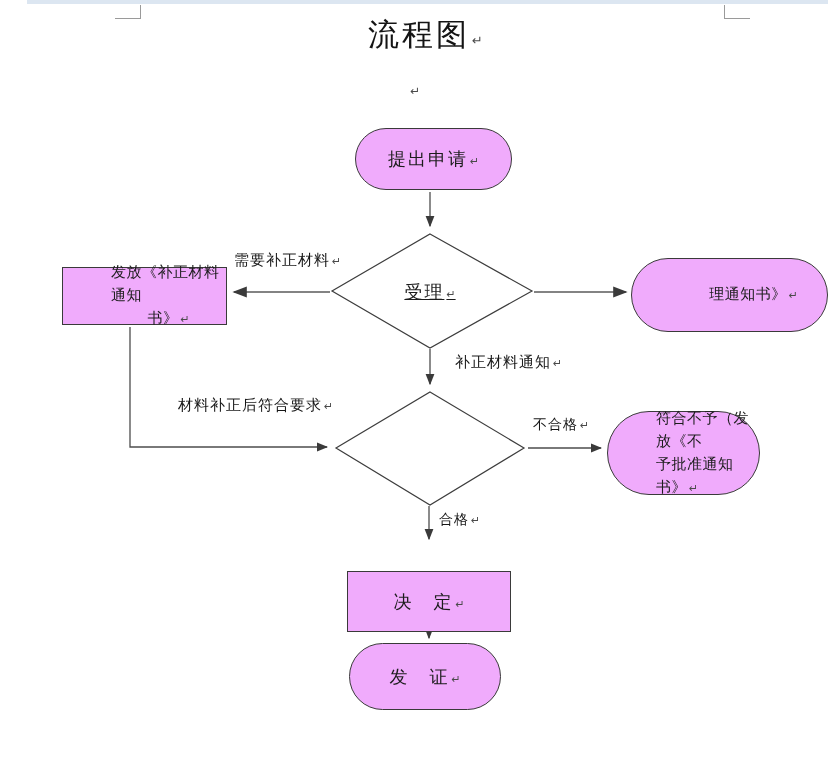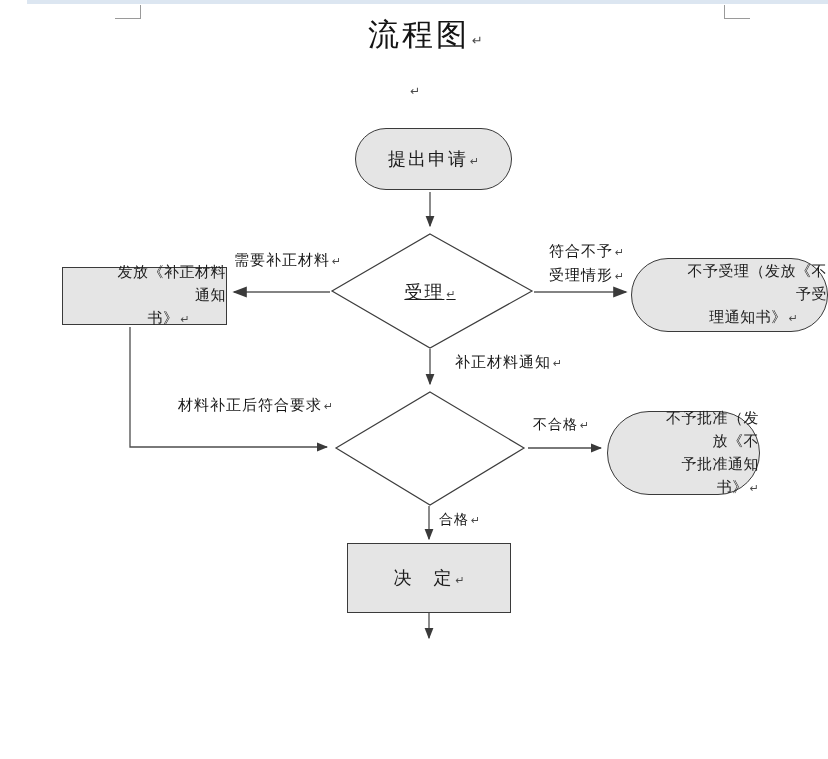--- a/index.html
+++ b/index.html
@@ -12,21 +12,21 @@
   .corner{position:absolute;width:25px;height:13px;}
   .corner.tl{left:88px;top:5px;border-right:1px solid #9a9a9a;border-bottom:1px solid #9a9a9a;}
   .corner.tr{left:697px;top:5px;border-left:1px solid #9a9a9a;border-bottom:1px solid #9a9a9a;}
   .doc-title{position:absolute;left:341px;top:14px;font-size:31px;letter-spacing:3px;
         white-space:nowrap;color:#141414;}
   .pilcrow{font-family:"DejaVu Sans",sans-serif;font-size:11px;color:#4a4a4a;
         letter-spacing:0;margin-left:2px;font-weight:normal;}
   .mark-abs{position:absolute;font-family:"DejaVu Sans",sans-serif;font-size:12px;color:#4a4a4a;}
   svg.connectors{position:absolute;left:0;top:0;}
   .node{position:absolute;display:flex;flex-direction:column;align-items:center;
-        justify-content:center;text-align:right;background:#e5e5e5;box-sizing:border-box;}
+        justify-content:center;text-align:left;background:#f0abfc;box-sizing:border-box;}
   .oval{border:1.6px solid #3a3a3a;}
   .rect{border:1.7px solid #3a3a3a;}
   .big{font-size:18px;letter-spacing:2px;}
   .small{font-size:15px;line-height:23px;letter-spacing:0.5px;padding-left:48px;}
   .dtext{position:absolute;text-align:center;font-size:18px;letter-spacing:2px;white-space:nowrap;}
   .elabel{position:absolute;font-size:15px;letter-spacing:1px;white-space:nowrap;color:#161616;}
   .elabel.sm{font-size:14px;text-align:center;}
 </style>
 </head>
 <body>
@@ -63,41 +63,39 @@
   </div>
 
   <div class="dtext" style="left:328px;top:280px;width:150px;text-decoration:underline;"><span>受理</span><span class="pilcrow">↵</span></div>
 
   <div class="node rect small" style="left:35px;top:267px;width:165px;height:58px;">
     <div>发放《补正材料通知</div>
     <div><span>书》</span><span class="pilcrow">↵</span></div>
   </div>
 
   <div class="node oval small" style="left:604px;top:258px;width:197px;height:74px;border-radius:37px;">
-    <div>不予受理（发放《不予受</div>
     <div><span>理通知书》</span><span class="pilcrow">↵</span></div>
   </div>
 
 
   <div class="node oval small" style="left:580px;top:411px;width:153px;height:84px;border-radius:42px;">
-    <div>不予批准（发放《不</div>
+    <div>符合不予（发放《不</div>
     <div><span>予批准通知书》</span><span class="pilcrow">↵</span></div>
   </div>
 
-  <div class="node rect big" style="left:320px;top:543px;width:164px;height:70px;">
+  <div class="node rect big" style="left:320px;top:571px;width:164px;height:61px;">
     <div><span>决　定</span><span class="pilcrow">↵</span></div>
   </div>
 
+  <div class="node oval big" style="left:322px;top:643px;width:152px;height:67px;border-radius:34px;">
+    <div><span>发　证</span><span class="pilcrow">↵</span></div>
+  </div>
 
   <div class="elabel" style="left:207px;top:251px;"><span>需要补正材料</span><span class="pilcrow">↵</span></div>
 
-  <div class="elabel" style="left:522px;top:240px;line-height:23px;">
-    <div><span>符合不予</span><span class="pilcrow">↵</span></div>
-    <div><span>受理情形</span><span class="pilcrow">↵</span></div>
-  </div>
 
   <div class="elabel" style="left:428px;top:353px;"><span>补正材料通知</span><span class="pilcrow">↵</span></div>
 
   <div class="elabel" style="left:151px;top:396px;"><span>材料补正后符合要求</span><span class="pilcrow">↵</span></div>
 
   <div class="elabel sm" style="left:506px;top:416px;"><span>不合格</span><span class="pilcrow">↵</span></div>
 
   <div class="elabel sm" style="left:412px;top:511px;"><span>合格</span><span class="pilcrow">↵</span></div>
 
   <div class="right-edge"></div>

